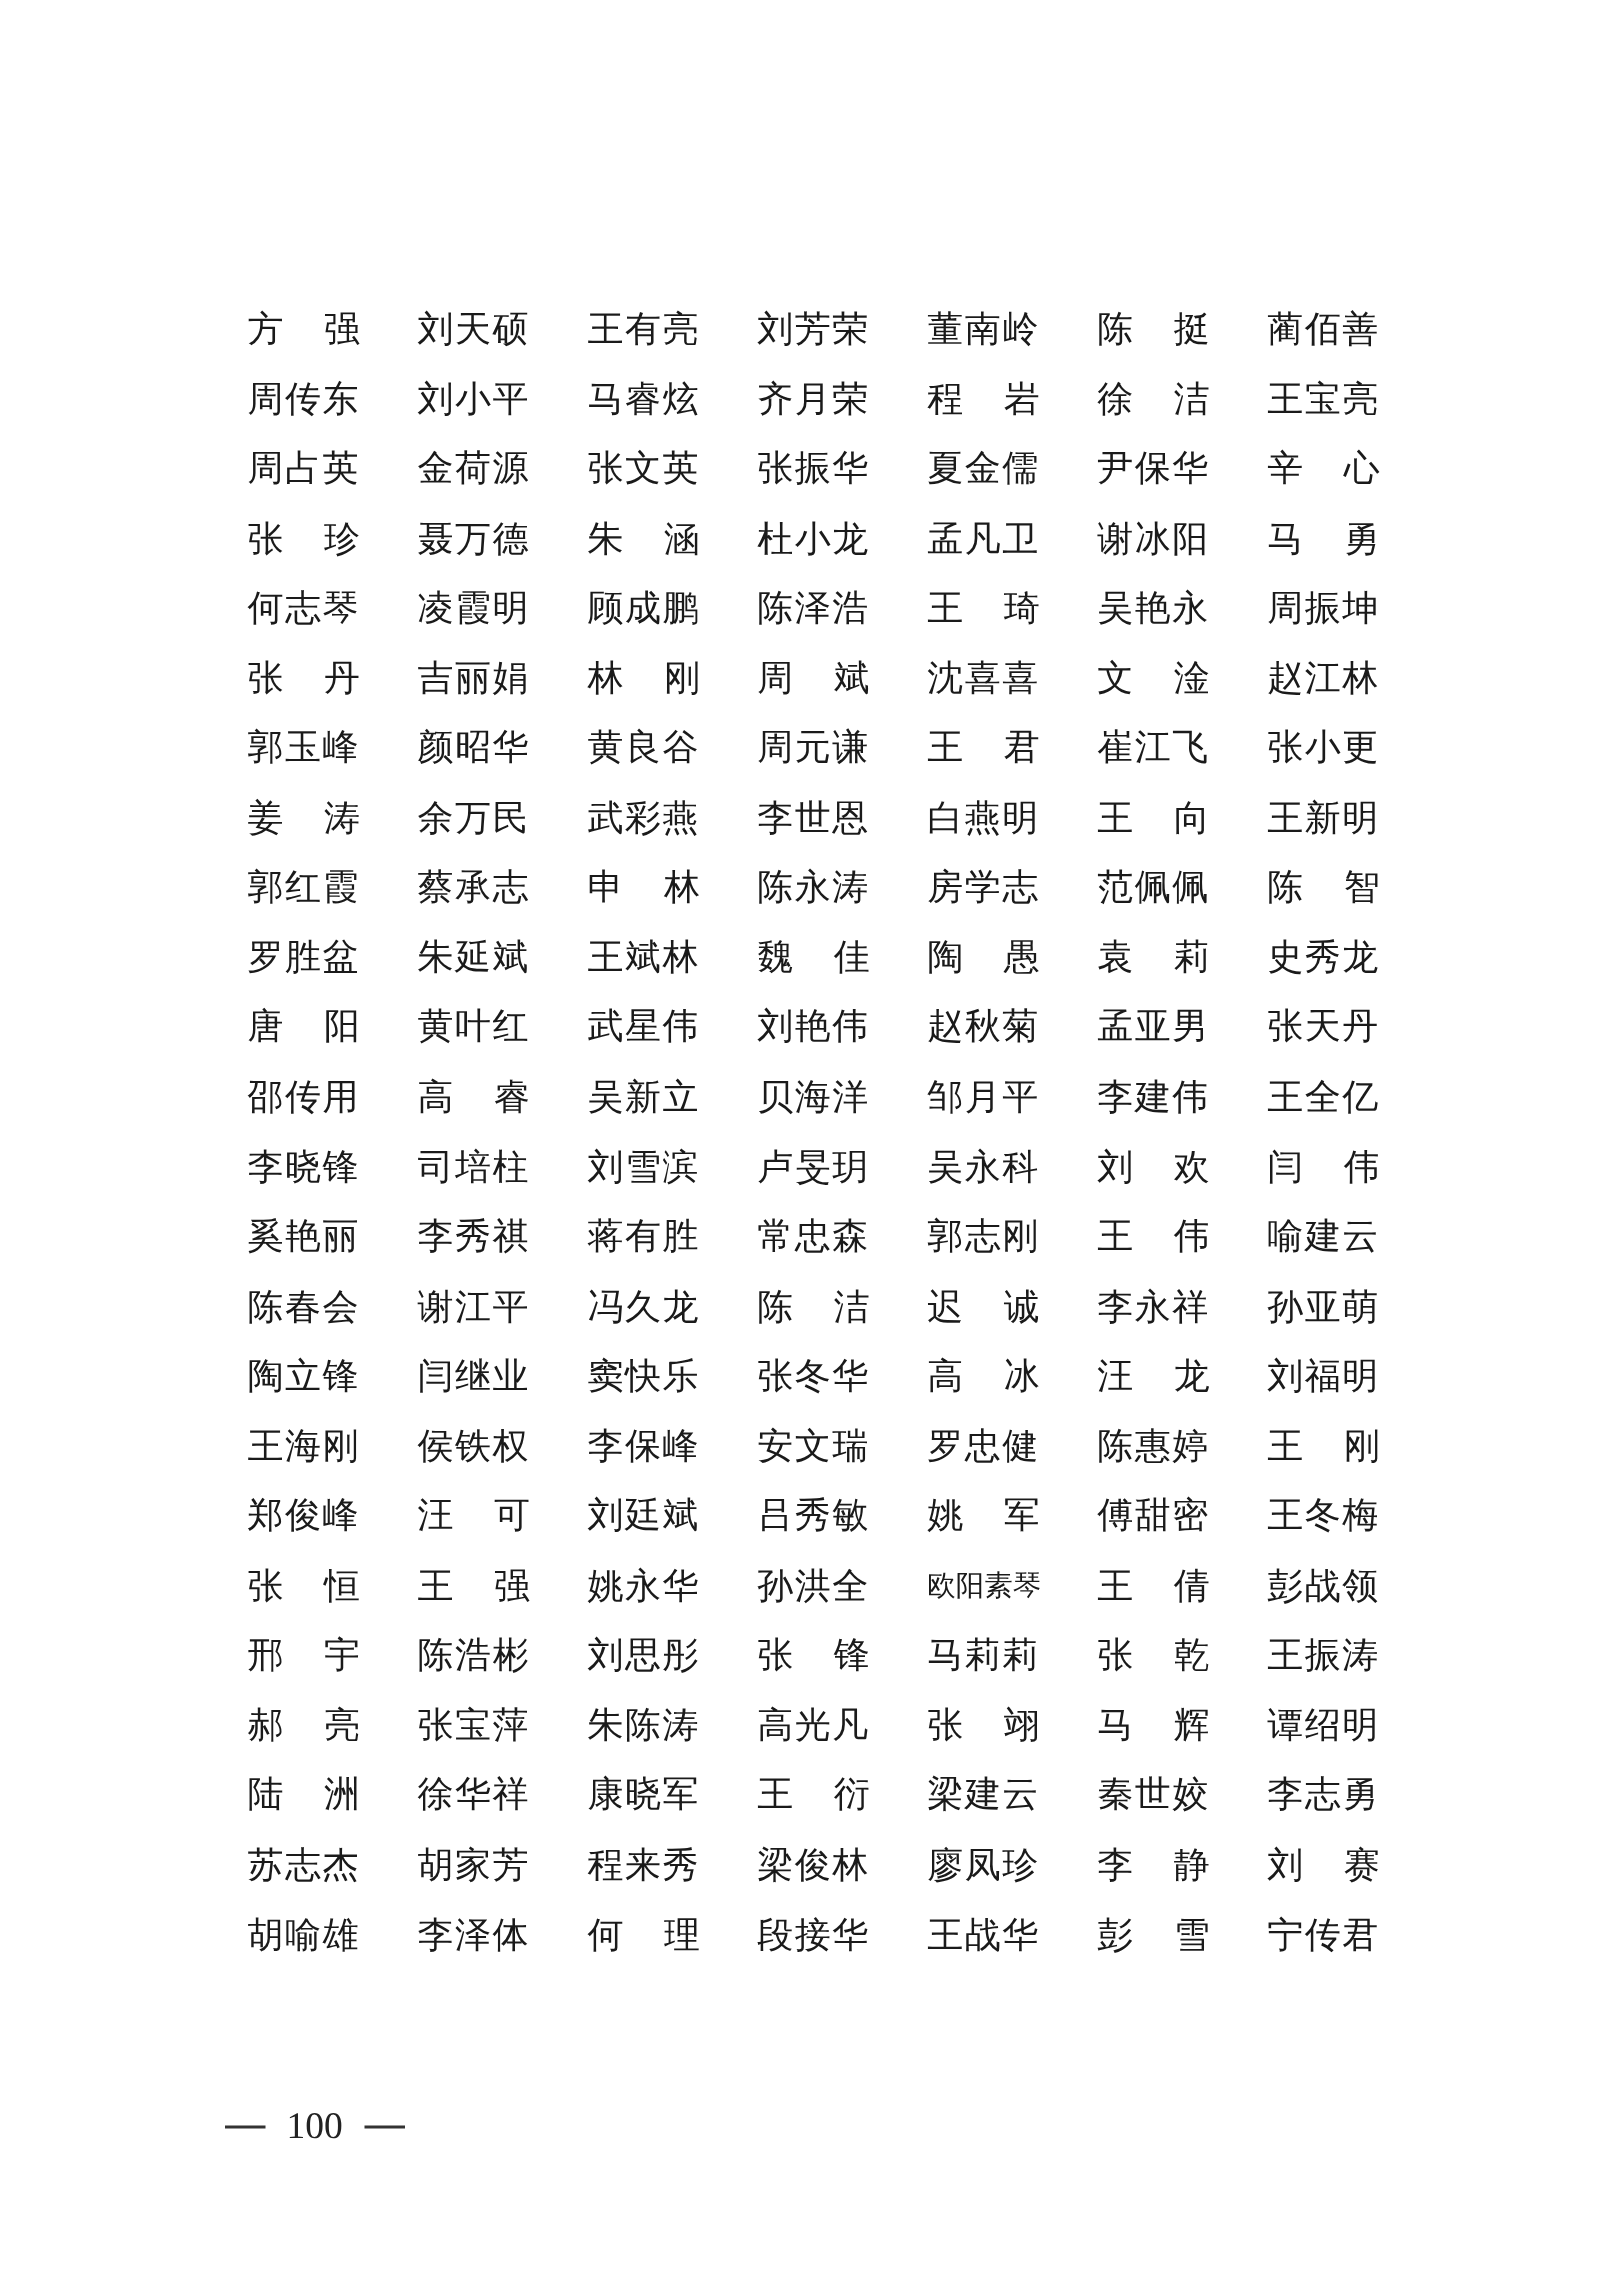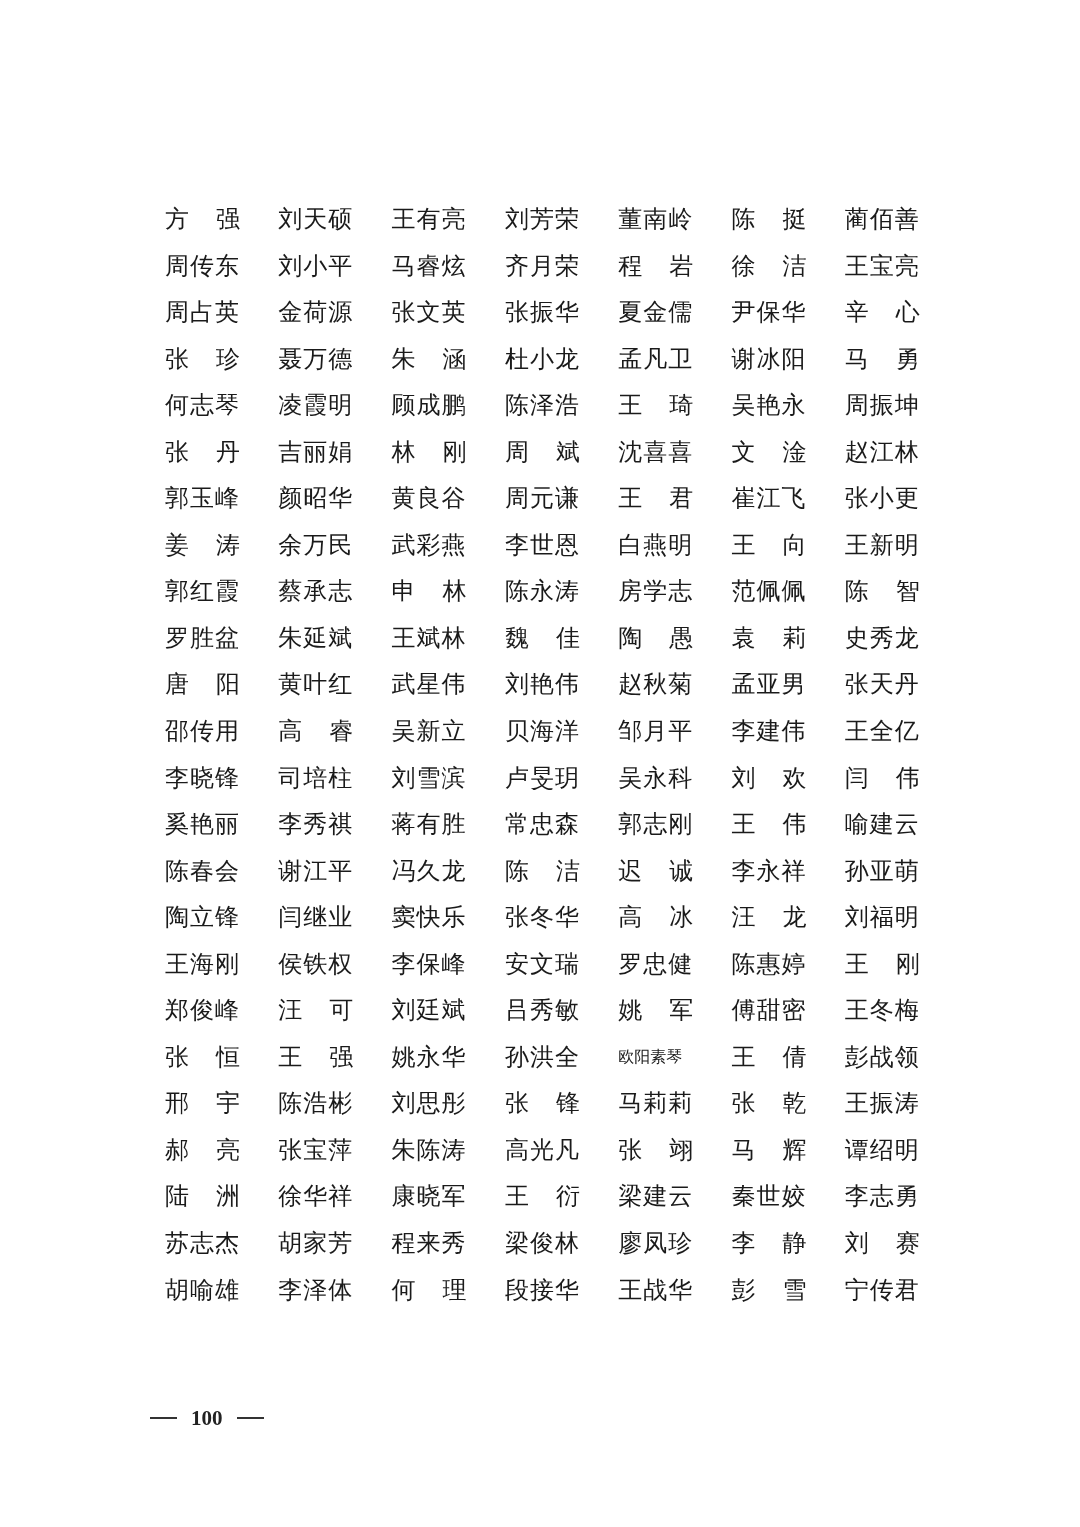--- a/index.html
+++ b/index.html
@@ -18,28 +18,28 @@
   .name-cell {
     font-size: 24px; line-height: 38px; height: 38px;
     width: 76px;
     white-space: nowrap;
     letter-spacing: 1px;
   }
   .name-cell.two {
     display: flex; justify-content: space-between;
   }
   .name-cell.four {
-    font-size: 16px; letter-spacing: 0px;
+    font-size: 19px; letter-spacing: 0px;
   }
   .page-number {
     position: absolute; left: 150px; top: 1403px;
-    font-size: 21px; line-height: 30px;
+    font-size: 25px; line-height: 30px;
     font-family: "Liberation Serif", "DejaVu Serif", serif;
     color: #222;
-    display: flex; align-items: center; gap: 14px; font-weight: bold;
+    display: flex; align-items: center; gap: 14px;
   }
   .dash { display: inline-block; width: 27px; height: 1.5px; background: #333; }
 </style>
 </head>
 <body>
 
 <div class="page">
   <div class="name-grid" id="name-grid">
       <div class="name-cell two">
         <span>方</span>

